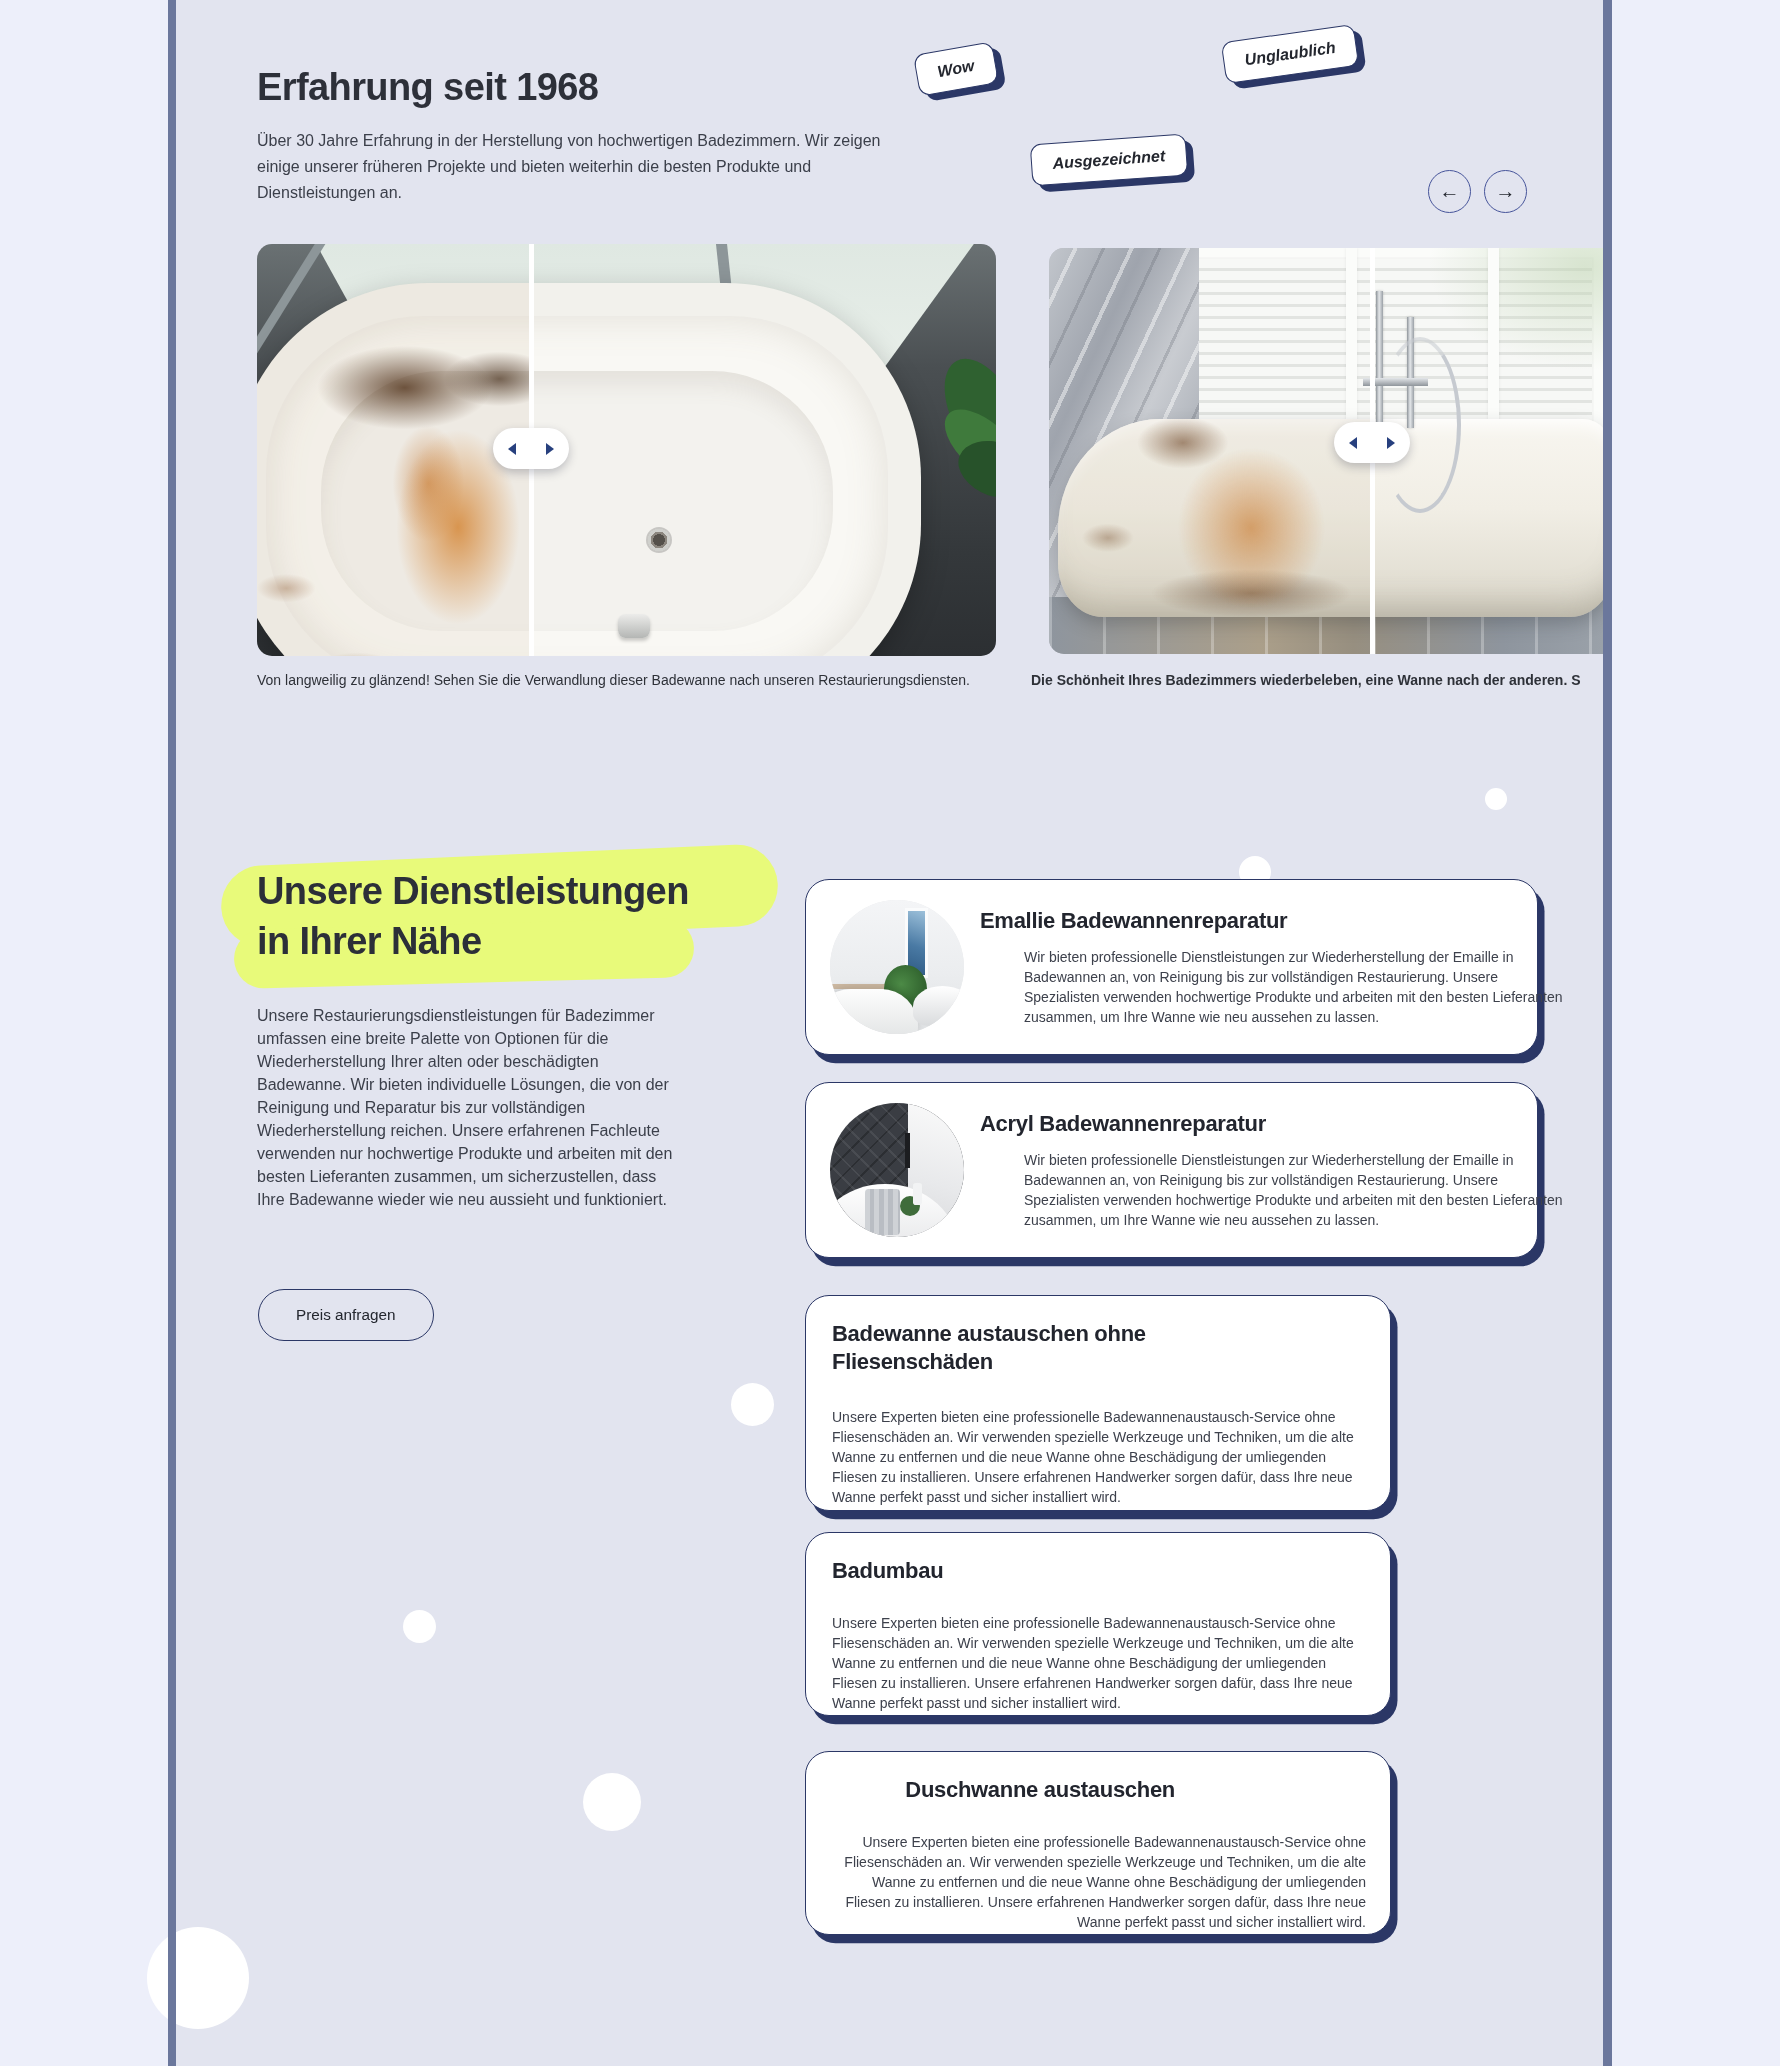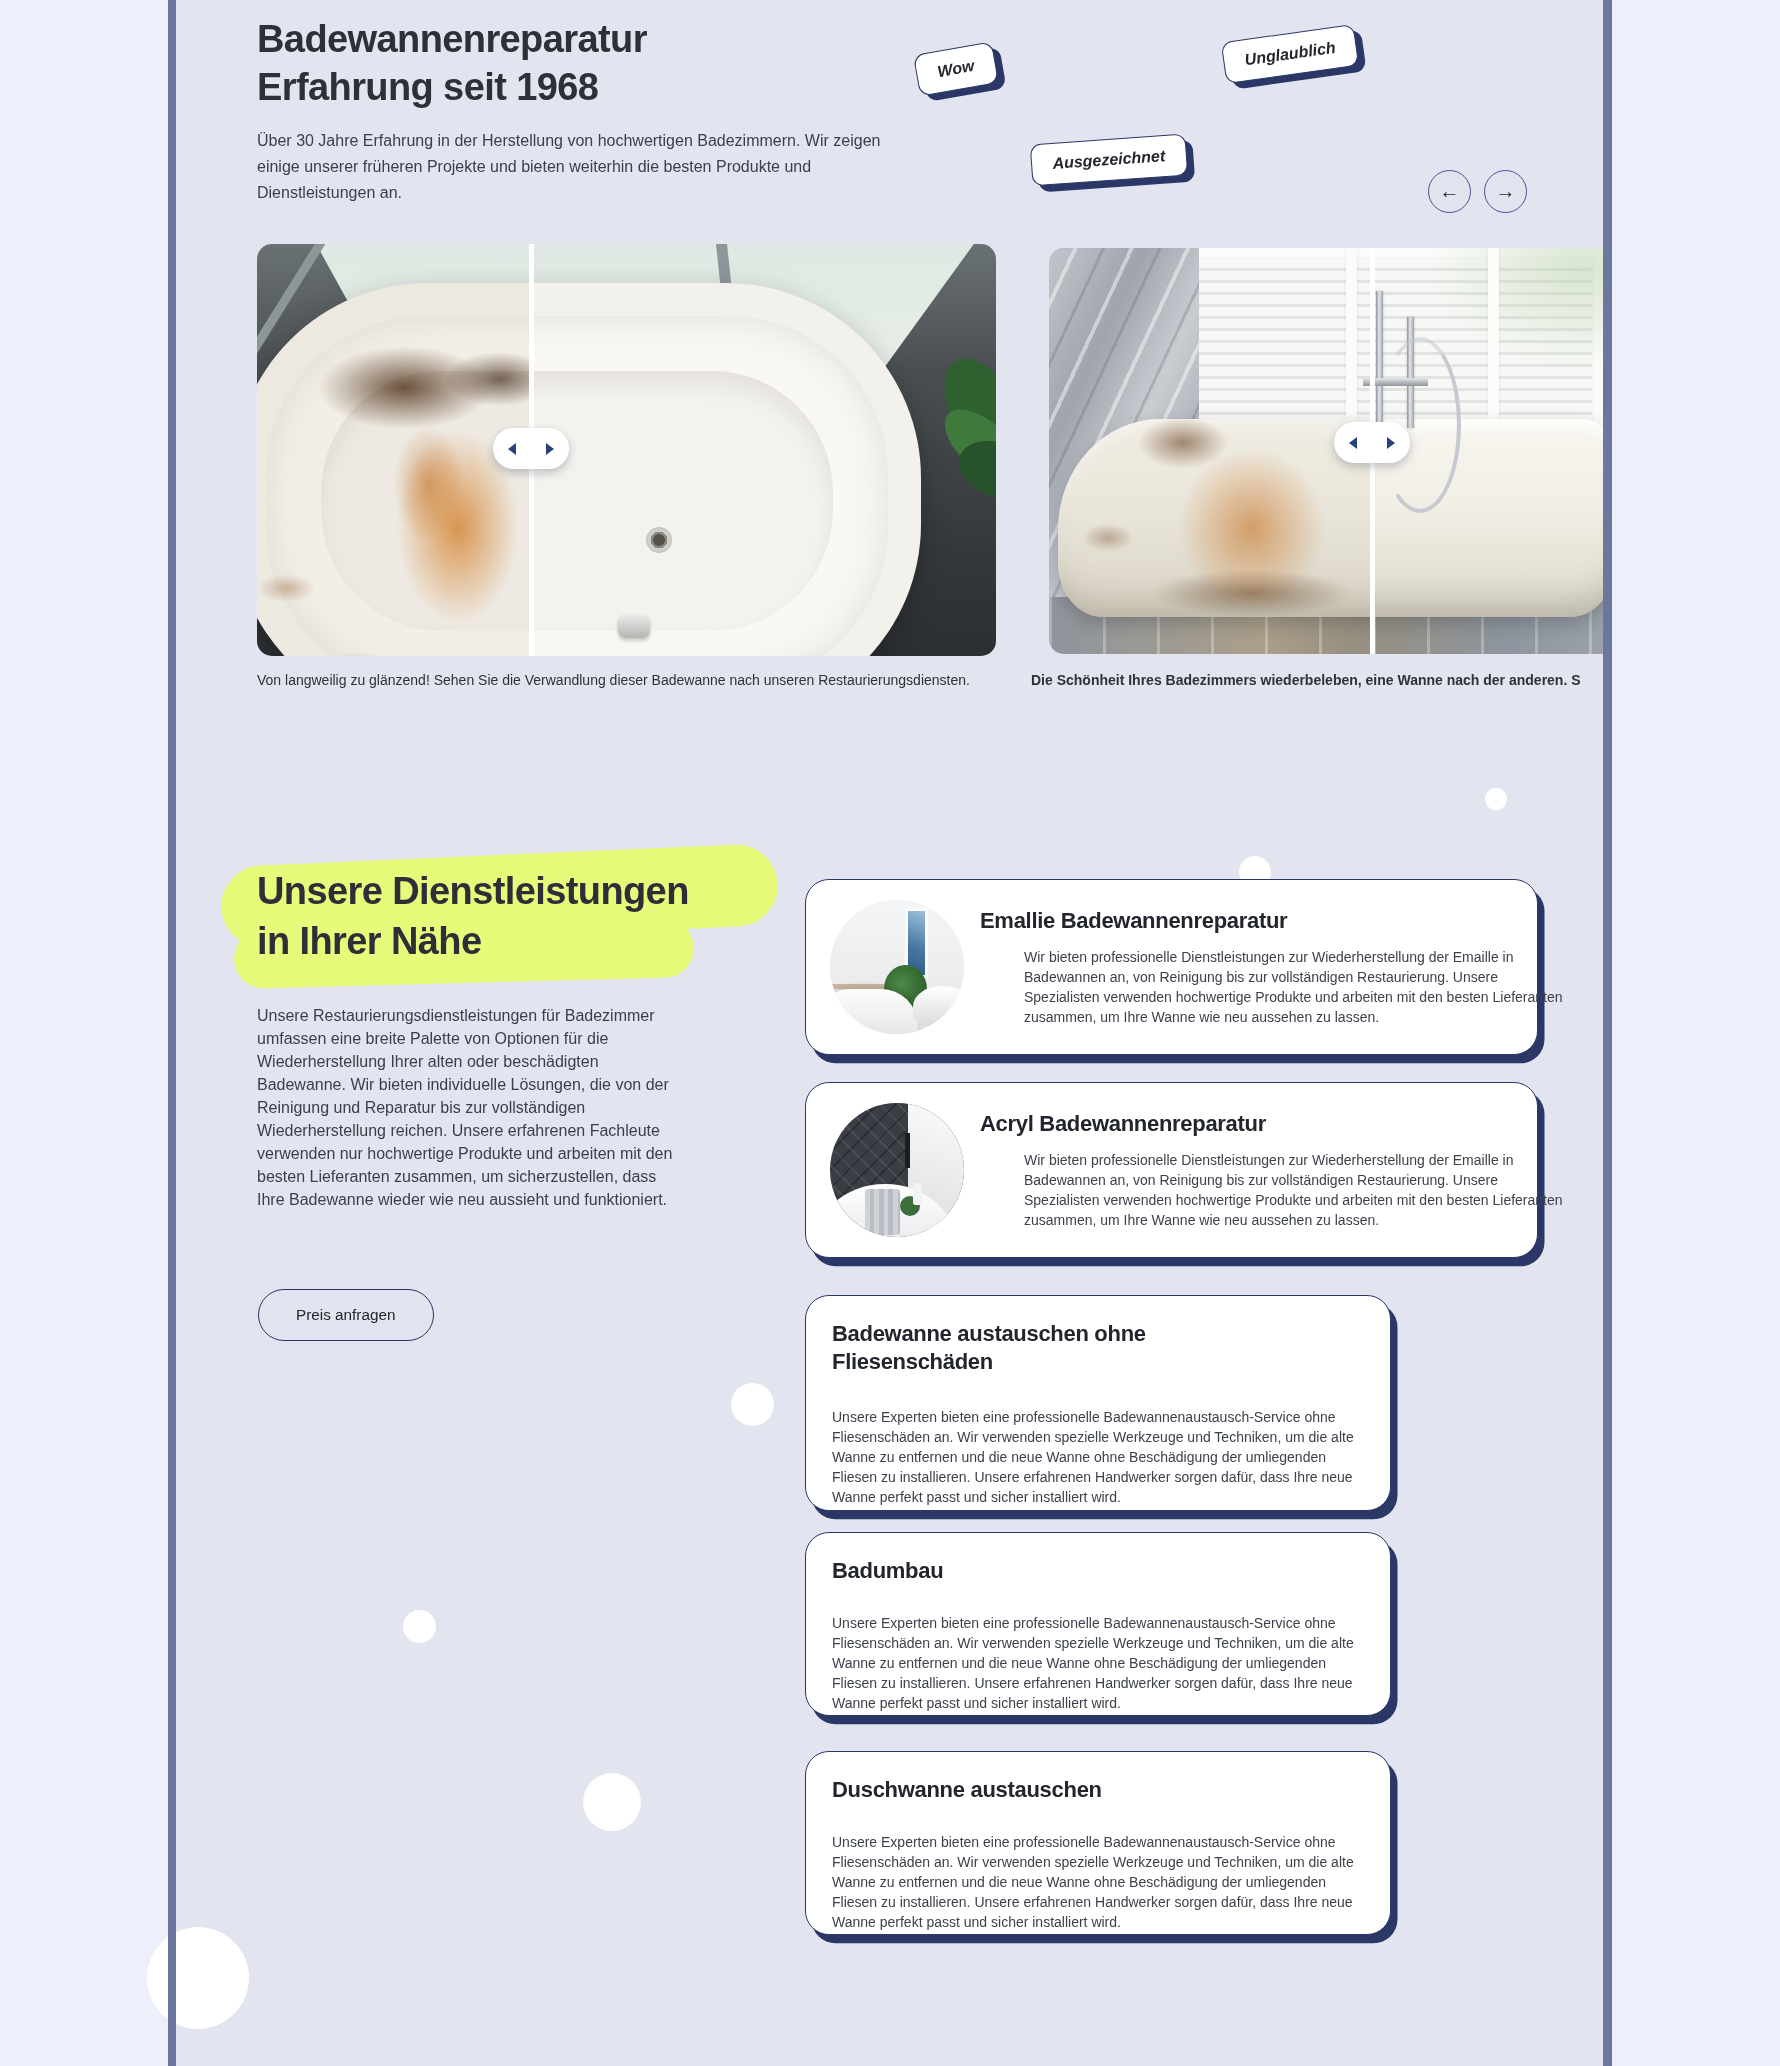--- a/index.html
+++ b/index.html
@@ -131,21 +131,21 @@
   .cta-btn { position:absolute; left:258px; top:1289px; padding:16px 37px; border-radius:26px;
     border:1.5px solid #2b3766; background:transparent; font-size:15.3px; color:#23262e;
     cursor:pointer; z-index:10; font-family:inherit; }
 
   .svc-card { position:absolute; background:#ffffff; border:1.9px solid #2b3766; border-radius:24px;
     box-shadow:6.5px 8.3px 0 0 #2b3766; z-index:10; }
   #card-0 { left:805px; top:879px;  width:733px; height:176px; }
   #card-1 { left:805px; top:1082px; width:733px; height:176px; }
   #card-2 { left:805px; top:1295px; width:586px; height:216px; }
   #card-3 { left:805px; top:1532px; width:586px; height:184px; }
-  #card-4 { left:805px; top:1751px; width:586px; height:184px; }
+  #card-4 { left:805px; top:1751px; width:586px; height:184px;text-align:right; }
 
   .svc-photo { position:absolute; left:24px; top:20.4px; width:134px; height:134px; border-radius:50%;
     overflow:hidden; background:#e9eaec; }
   .svc-title { position:absolute; font-size:22px; font-weight:600; color:#22252e; letter-spacing:-0.3px; }
   .with-photo .svc-title { left:174px; top:28px; }
   .with-photo .svc-body { left:174px; top:67px; width:545px;margin-left:44px; }
   .svc-body { position:absolute; font-size:14px; line-height:20px; color:#3d414c; }
   .no-photo .svc-title { left:26px; top:24px; width:343px; line-height:28px; }
   #card-2 .svc-body { left:26px; top:111px; width:534px; }
   #card-3 .svc-body, #card-4 .svc-body { left:26px; top:80px; width:534px; }
@@ -184,21 +184,21 @@
   <div class="inner-bg"></div>
 
   <div class="decor" style="left:1485px;top:788px;width:22px;height:22px;"></div>
   <div class="decor" style="left:1239px;top:856px;width:32px;height:32px;"></div>
   <div class="decor" style="left:731px;top:1383px;width:43px;height:43px;"></div>
   <div class="decor" style="left:403px;top:1610px;width:33px;height:33px;"></div>
   <div class="decor" style="left:583px;top:1773px;width:58px;height:58px;"></div>
   <div class="decor" style="left:147px;top:1927px;width:102px;height:102px;"></div>
 
   <h1 class="hero-title">
-    <span>Badewannenreparatur</span><br>
+    <br>
     <span>Erfahrung seit 1968</span>
   </h1>
   <p class="hero-desc">Über 30 Jahre Erfahrung in der Herstellung von hochwertigen Badezimmern. Wir zeigen einige unserer früheren Projekte und bieten weiterhin die besten Produkte und Dienstleistungen an.</p>
 
   <div class="badge" id="badge-wow">Wow</div>
   <div class="badge" id="badge-unglaublich">Unglaublich</div>
   <div class="badge" id="badge-ausgezeichnet">Ausgezeichnet</div>
 
   <button class="nav-btn" id="btn-prev">
       <span>←</span>

